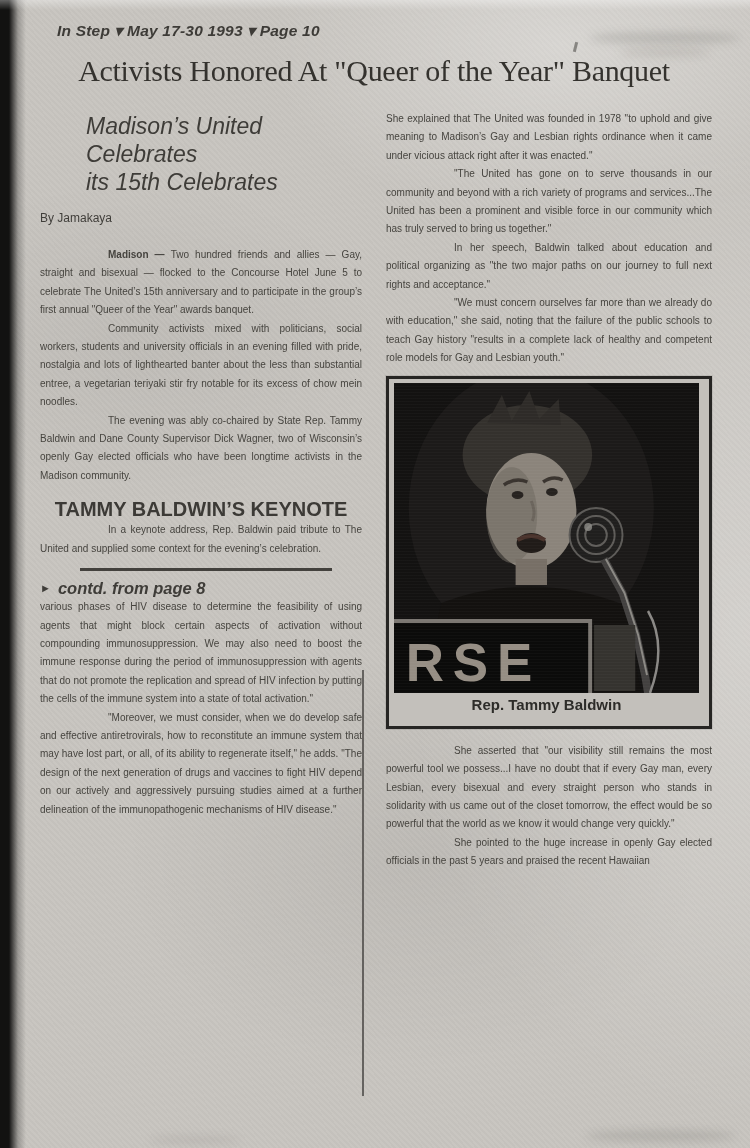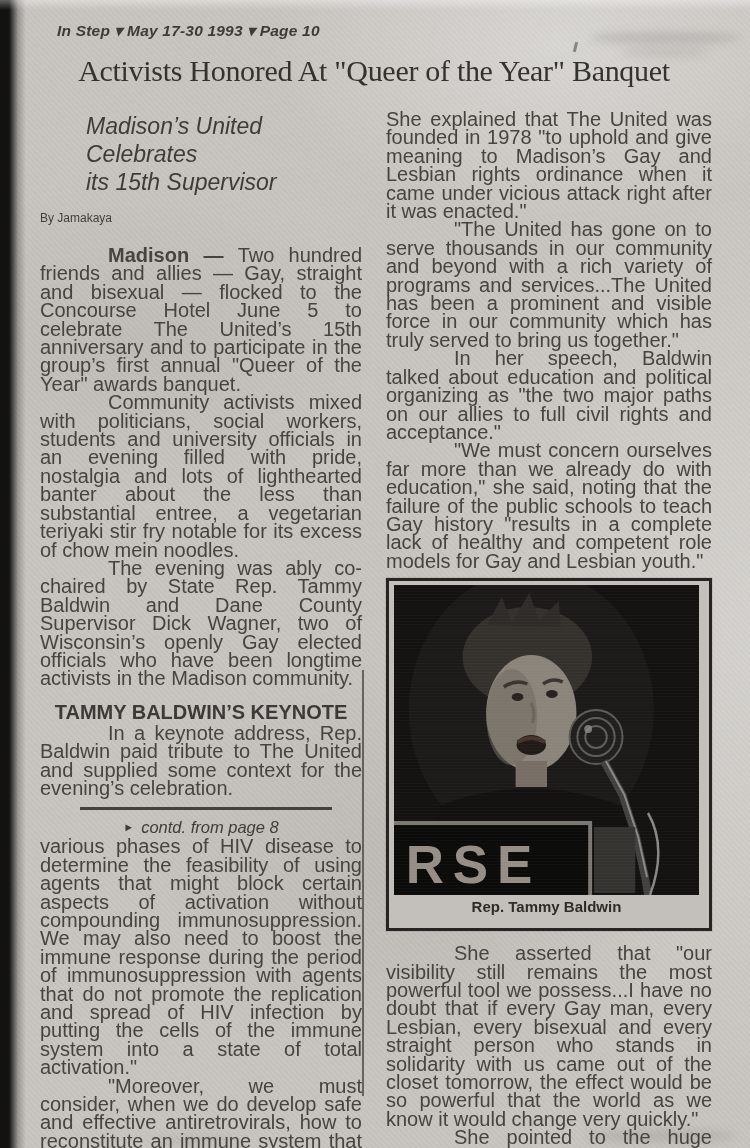--- a/index.html
+++ b/index.html
@@ -32,27 +32,27 @@
   .headline{position:absolute;left:38px;top:54px;width:672px;text-align:center;
     font-family:"Liberation Serif", serif;font-size:30px;font-weight:500;
     letter-spacing:-.3px;color:#34322e;white-space:nowrap;}
 
   .col-left{position:absolute;left:40px;top:112px;width:322px;}
   .col-right{position:absolute;left:386px;top:110px;width:326px;}
 
   .subhead div{font-style:italic;font-size:23px;line-height:28px;color:#3e3c38;margin-left:46px;}
   .byline{margin-top:15px;font-size:12px;color:#403e3a;}
 
-  p.body{margin:0;font-size:20px;line-height:18.4px;text-align:justify;color:#46443f;}
+  p.body{margin:0;font-size:10px;line-height:18.4px;text-align:justify;color:#46443f;}
   p.ind{text-indent:68px;}
   p.first{margin-top:21px;}
   .keynote-head{margin-top:13px;text-align:center;font-weight:bold;font-size:20px;color:#3c3a36;}
 
   .rule{margin:10px 0 0 40px;width:252px;height:3px;background:#43413d;}
-  .contd{margin-top:8px;font-style:italic;font-weight:normal;font-size:16.5px;color:#3e3c38;text-align:center;}
+  .contd{margin-top:8px;font-style:italic;font-weight:bold;font-size:16.5px;color:#3e3c38;}
   .contd .arrow{font-style:normal;font-size:11px;vertical-align:2px;margin-right:7px;}
   .contd-body{margin-top:9px;}
 
   .col-divider{position:absolute;left:362px;top:670px;width:2px;height:426px;background:#4c4a47;opacity:.8;}
 
   .photo-frame{margin-top:8px;border:3px solid #262523;background:#c3c0bb;
     padding:4px 10px 0 5px;box-shadow:0 0 0 1px rgba(0,0,0,.08);}
   .photo-canvas{position:relative;height:310px;background:#151413;overflow:hidden;}
   .photo-canvas::after{content:"";position:absolute;inset:0;
     background:repeating-linear-gradient(0deg, rgba(255,255,255,.025) 0 1px, rgba(0,0,0,0) 1px 3px);}
@@ -70,21 +70,21 @@
   <div class="smudge c"></div>
   <div class="smudge d"></div>
   <div class="speck"></div>
 
   <div class="masthead">In Step ▾ May 17-30 1993 ▾ Page 10</div>
   <div class="headline">Activists Honored At "Queer of the Year" Banquet</div>
 
   <div class="col-left">
     <div class="subhead">
       <div>Madison’s United Celebrates</div>
-      <div>its 15th Supervisor</div>
+      <div>its 15th Celebrates</div>
     </div>
     <div class="byline">By Jamakaya</div>
 
     <p class="body ind first"><b>Madison — </b><span>Two hundred friends and allies — Gay, straight and bisexual — flocked to the Concourse Hotel June 5 to celebrate The United’s 15th anniversary and to participate in the group’s first annual "Queer of the Year" awards banquet.</span></p>
     <p class="body ind">Community activists mixed with politicians, social workers, students and university officials in an evening filled with pride, nostalgia and lots of lighthearted banter about the less than substantial entree, a vegetarian teriyaki stir fry notable for its excess of chow mein noodles.</p>
     <p class="body ind">The evening was ably co-chaired by State Rep. Tammy Baldwin and Dane County Supervisor Dick Wagner, two of Wisconsin’s openly Gay elected officials who have been longtime activists in the Madison community.</p>
 
     <div class="keynote-head">TAMMY BALDWIN’S KEYNOTE</div>
     <p class="body ind">In a keynote address, Rep. Baldwin paid tribute to The United and supplied some context for the evening’s celebration.</p>
 
@@ -94,21 +94,21 @@
 
     <p class="body contd-body">various phases of HIV disease to determine the feasibility of using agents that might block certain aspects of activation without compounding immunosuppression. We may also need to boost the immune response during the period of immunosuppression with agents that do not promote the replication and spread of HIV infection by putting the cells of the immune system into a state of total activation."</p>
     <p class="body ind">"Moreover, we must consider, when we do develop safe and effective antiretrovirals, how to reconstitute an immune system that may have lost part, or all, of its ability to regenerate itself," he adds. "The design of the next generation of drugs and vaccines to fight HIV depend on our actively and aggressively pursuing studies aimed at a further delineation of the immunopathogenic mechanisms of HIV disease."</p>
   </div>
 
   <div class="col-divider"></div>
 
   <div class="col-right">
     <p class="body">She explained that The United was founded in 1978 "to uphold and give meaning to Madison’s Gay and Lesbian rights ordinance when it came under vicious attack right after it was enacted."</p>
     <p class="body ind">"The United has gone on to serve thousands in our community and beyond with a rich variety of programs and services...The United has been a prominent and visible force in our community which has truly served to bring us together."</p>
-    <p class="body ind">In her speech, Baldwin talked about education and political organizing as "the two major paths on our allies to full civil rights and acceptance."</p>
+    <p class="body ind">In her speech, Baldwin talked about education and political organizing as "the two major paths on our journey to full next rights and acceptance."</p>
     <p class="body ind">"We must concern ourselves far more than we already do with education," she said, noting that the failure of the public schools to teach Gay history "results in a complete lack of healthy and competent role models for Gay and Lesbian youth."</p>
 
     <div class="photo-frame">
       <div class="photo-canvas">
         <svg width="100%" height="100%" viewBox="0 0 311 310" preserveAspectRatio="none">
           <rect x="0" y="0" width="311" height="310" fill="#131211"></rect>
           <ellipse cx="140" cy="125" rx="125" ry="140" fill="#1c1a19"></ellipse>
 
           <ellipse cx="136" cy="72" rx="66" ry="50" fill="#34312d"></ellipse>
           <path d="M95 40 L110 12 L120 38 L138 8 L148 36 L168 16 L170 42 Z" fill="#2e2b28"></path>

